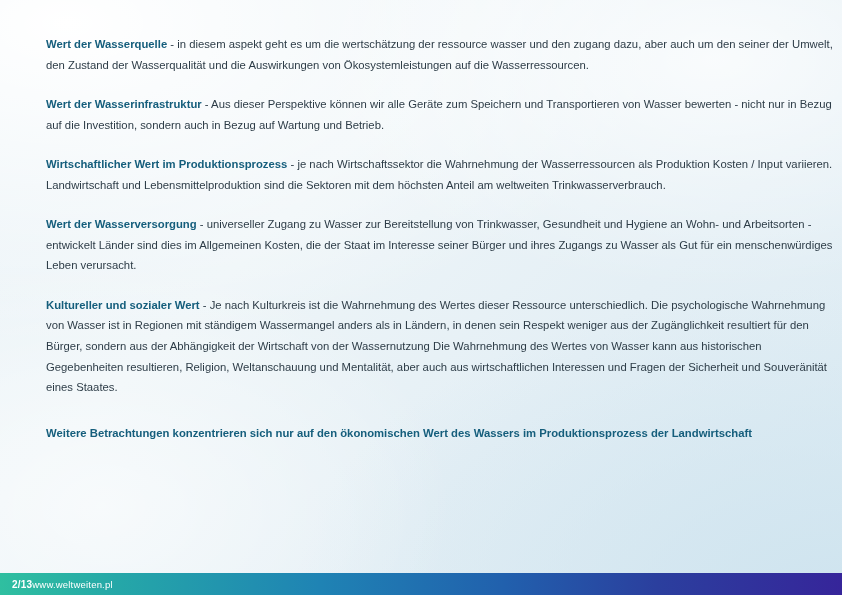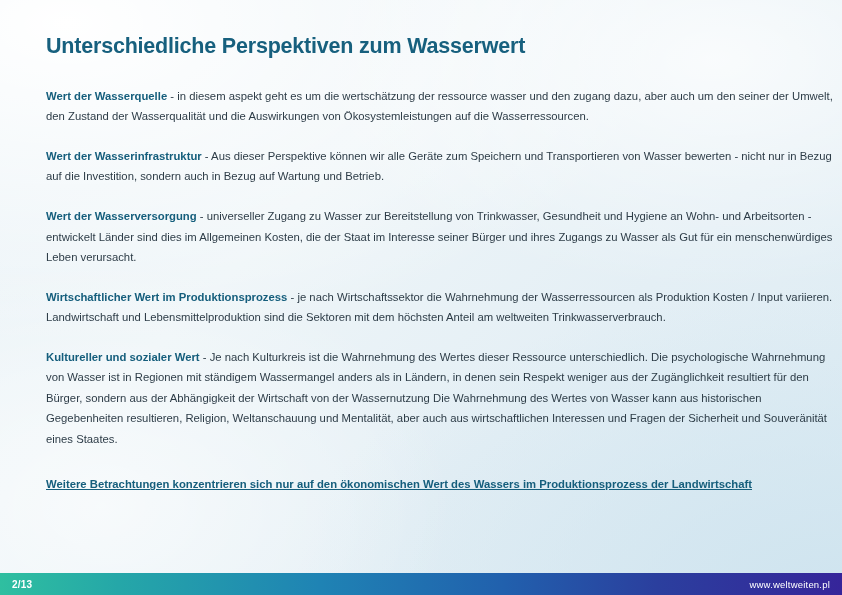--- a/index.html
+++ b/index.html
@@ -59,42 +59,41 @@
   }
   .para.tight {
     margin-bottom: 17px;
   }
   .closing {
     margin: 26px 0 12px 0;
     font-size: 11.3px;
     font-weight: bold;
     color: #155e7c;
     line-height: 1.7;
-    text-decoration: underline;
   }
   .source {
     font-size: 10.6px;
     color: #93a3ad;
     margin: 0;
     line-height: 1.6;
   }
   .source .sep {
     color: #b9c6ce;
     padding: 0 3px;
   }
   .footer {
     position: absolute;
     left: 0;
     bottom: 0;
     width: 842px;
     height: 22px;
     background: linear-gradient(90deg, #2fbfa0 0%, #25a7a8 14%, #1f83b4 38%, #2160ad 60%, #2b3f9e 78%, #36259a 100%);
     display: flex;
     align-items: center;
-    justify-content: space-between;
+    justify-content: flex-start;
     box-sizing: border-box;
     padding: 0 12px;
   }
   .footer-page {
     color: #ffffff;
     font-size: 10px;
     font-weight: bold;
     letter-spacing: 0.2px;
   }
   .footer-url {
@@ -103,36 +102,35 @@
     letter-spacing: 0.2px;
   }
 </style>
 </head>
 <body>
 
 <div class="slide">
   <div class="bg-wash"></div>
 
   <div class="content">
-    <h1 class="title">Unterschiedliche Perspektiven zum Wasserwert</h1>
 
     <p class="para">
       <span class="lead">Wert der Wasserquelle</span><span> - in diesem aspekt geht es um die wertschätzung der ressource wasser und den zugang dazu, aber auch um den seiner der Umwelt, den Zustand der Wasserqualität und die Auswirkungen von Ökosystemleistungen auf die Wasserressourcen.</span>
     </p>
 
     <p class="para">
       <span class="lead">Wert der Wasserinfrastruktur</span><span> - Aus dieser Perspektive können wir alle Geräte zum Speichern und Transportieren von Wasser bewerten - nicht nur in Bezug auf die Investition, sondern auch in Bezug auf Wartung und Betrieb.</span>
     </p>
 
     <p class="para">
-      <span class="lead">Wert der Wasserversorgung</span><span> - universeller Zugang zu Wasser zur Bereitstellung von Trinkwasser, Gesundheit und Hygiene an Wohn- und Arbeitsorten - entwickelt Länder sind dies im Allgemeinen Kosten, die der Staat im Interesse seiner Bürger und ihres Zugangs zu Wasser als Gut für ein menschenwürdiges Leben verursacht.</span>
+      <span class="lead">Wirtschaftlicher Wert im Produktionsprozess</span><span> - je nach Wirtschaftssektor die Wahrnehmung der Wasserressourcen als Produktion Kosten / Input variieren. Landwirtschaft und Lebensmittelproduktion sind die Sektoren mit dem höchsten Anteil am weltweiten Trinkwasserverbrauch.</span>
     </p>
 
     <p class="para">
-      <span class="lead">Wirtschaftlicher Wert im Produktionsprozess</span><span> - je nach Wirtschaftssektor die Wahrnehmung der Wasserressourcen als Produktion Kosten / Input variieren. Landwirtschaft und Lebensmittelproduktion sind die Sektoren mit dem höchsten Anteil am weltweiten Trinkwasserverbrauch.</span>
+      <span class="lead">Wert der Wasserversorgung</span><span> - universeller Zugang zu Wasser zur Bereitstellung von Trinkwasser, Gesundheit und Hygiene an Wohn- und Arbeitsorten - entwickelt Länder sind dies im Allgemeinen Kosten, die der Staat im Interesse seiner Bürger und ihres Zugangs zu Wasser als Gut für ein menschenwürdiges Leben verursacht.</span>
     </p>
 
     <p class="para tight">
       <span class="lead">Kultureller und sozialer Wert</span><span> - Je nach Kulturkreis ist die Wahrnehmung des Wertes dieser Ressource unterschiedlich. Die psychologische Wahrnehmung von Wasser ist in Regionen mit ständigem Wassermangel anders als in Ländern, in denen sein Respekt weniger aus der Zugänglichkeit resultiert für den Bürger, sondern aus der Abhängigkeit der Wirtschaft von der Wassernutzung Die Wahrnehmung des Wertes von Wasser kann aus historischen Gegebenheiten resultieren, Religion, Weltanschauung und Mentalität, aber auch aus wirtschaftlichen Interessen und Fragen der Sicherheit und Souveränität eines Staates.</span>
     </p>
 
     <p class="closing">Weitere Betrachtungen konzentrieren sich nur auf den ökonomischen Wert des Wassers im Produktionsprozess der Landwirtschaft</p>
 
   </div>
 

